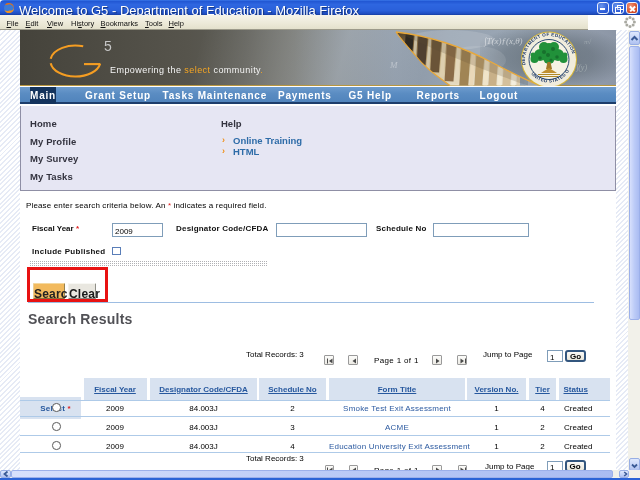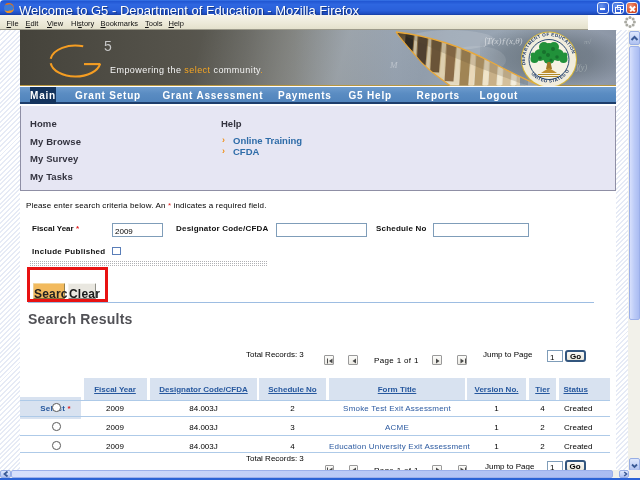--- a/index.html
+++ b/index.html
@@ -213,38 +213,38 @@
           </g>
           <path d="M527.5 32 h3 l1.5 7 h-6 z" fill="#a07828"></path>
           <path d="M524 41 l5-3 5 3 3 2 h-16 z" fill="#c09030"></path>
           <path d="M518 44.5 h22 M520 46.5 h18" stroke="#b08828" stroke-width="1"></path>
         </g>
       </svg>
       <div class="abs" id="slogan">Empowering the <b>select</b> community<b>.</b></div>
 
       <div class="abs" id="navbar">
         <div id="maintab">Main</div>
-        <span class="nitem" style="left:55px">Grant Setup</span>
-        <span class="nitem" style="left:142.5px">Grant Assessment</span>
+        <span class="nitem" style="left:65px">Grant Setup</span>
+        <span class="nitem" style="left:142.5px">Tasks Maintenance</span>
         <span class="nitem" style="left:258px">Payments</span>
         <span class="nitem" style="left:328.5px">G5 Help</span>
         <span class="nitem" style="left:396.5px">Reports</span>
         <span class="nitem" style="left:459.5px">Logout</span>
       </div>
 
       <div class="abs" id="quick">
         <span class="qleft" style="top:12px">Home</span>
-        <span class="qleft" style="top:29.5px">My Browse</span>
+        <span class="qleft" style="top:29.5px">My Profile</span>
         <span class="qleft" style="top:47px">My Survey</span>
         <span class="qleft" style="top:64.5px">My Tasks</span>
         <span id="qhelp">Help</span>
         <span class="qarr" style="top:29px">›</span>
         <span class="qlink" style="top:29px">Online Training</span>
         <span class="qarr" style="top:39.5px">›</span>
-        <span class="qlink" style="top:39.5px">CFDA</span>
+        <span class="qlink" style="top:39.5px">HTML</span>
       </div>
 
       <div class="abs small" style="left:6px;top:171px;letter-spacing:.15px">Please enter search criteria below. An <span class="red">*</span> indicates a required field.</div>
       <div class="abs lab" style="left:12px;top:194px">Fiscal Year <span class="red">*</span></div>
       <input class="inp" style="left: 92px; top: 193px; width: 51px;" value="2009">
       <div class="abs lab" style="left:156px;top:194px;letter-spacing:.2px">Designator Code/CFDA</div>
       <input class="inp" style="left: 256px; top: 193px; width: 91px;">
       <div class="abs lab" style="left:356px;top:194px;letter-spacing:.2px">Schedule No</div>
       <input class="inp" style="left: 413px; top: 193px; width: 96px;">
       <div class="abs lab" style="left:12px;top:217px;letter-spacing:.3px">Include Published</div>

